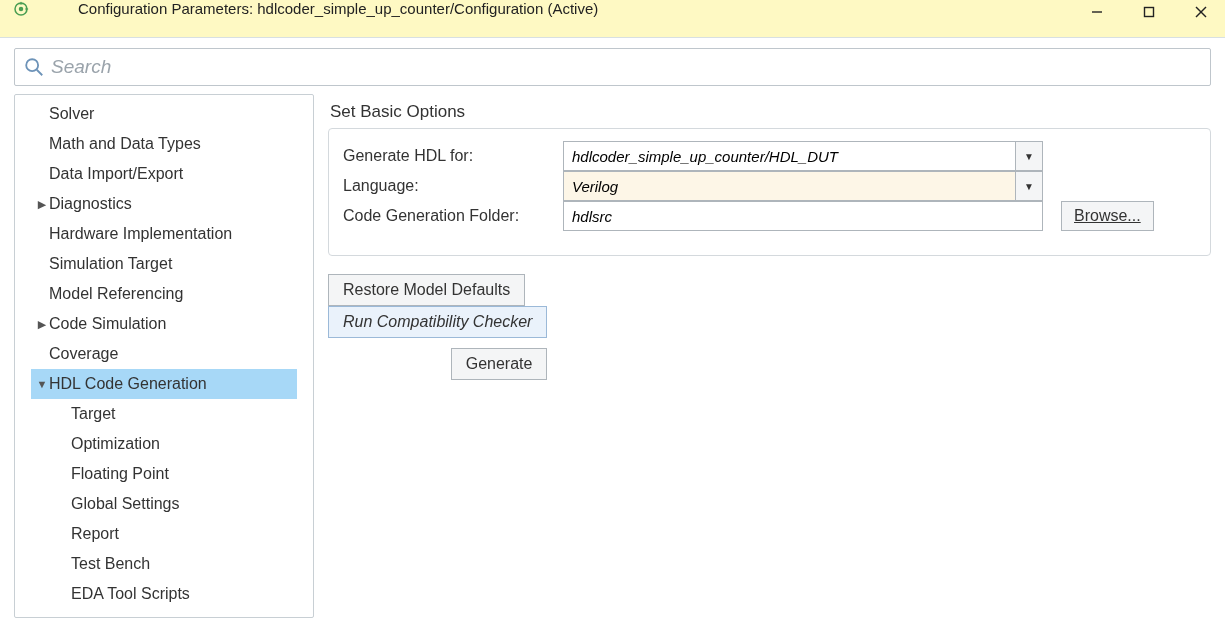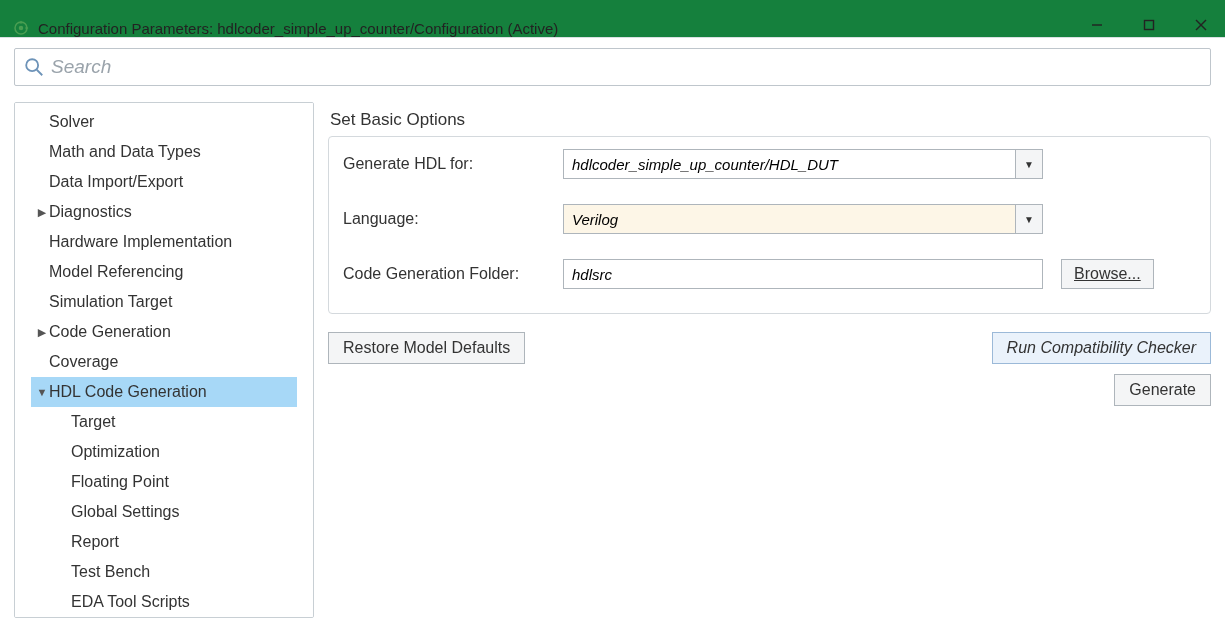--- a/index.html
+++ b/index.html
@@ -7,25 +7,26 @@
     font-family: Arial, Helvetica, sans-serif;
     font-size: 15px;
     color: #333;
     background: #fff;
     width: 1225px;
     height: 632px;
     overflow: hidden;
   }
   .titlebar {
     height: 38px;
-    background: #15803d;
-    display: flex;
-    align-items: flex-end;
+    background: #fef9c3;
+    display: flex;
+    align-items: flex-start;
     padding: 0 12px;
     border-bottom: 1px solid #d8e0e2;
+    gap: 40px;
   }
   .titlebar .app-icon {
     width: 18px; height: 18px;
     margin-right: 8px;
     display: flex; align-items: center; justify-content: center;
   }
   .titlebar .title {
     flex: 1;
     font-size: 15px;
     color: #222;
@@ -37,21 +38,20 @@
   }
   .win-btn {
     width: 24px; height: 24px;
     display: flex; align-items: center; justify-content: center;
     color: #222;
   }
   .content {
     display: flex;
     flex-direction: column;
     height: calc(100% - 38px);
-    gap: 8px;
   }
   .search-row {
     padding: 10px 14px 8px 14px;
   }
   .search-box {
     display: flex;
     align-items: center;
     border: 1px solid #bfc6cc;
     border-radius: 2px;
     height: 38px;
@@ -127,21 +127,21 @@
   }
   .form-panel {
     border: 1px solid #d4d9dd;
     border-radius: 4px;
     padding: 12px 14px;
     background: #fff;
   }
   .form-row {
     display: flex;
     align-items: center;
-    margin-bottom: 25px;
+    margin-bottom: 0;
     gap: 10px;
   }
   .form-row:last-child { margin-bottom: 12px; }
   .form-label {
     width: 210px;
     font-size: 16px;
     color: #333;
   }
   .combo {
     flex: 1;
@@ -194,20 +194,21 @@
   .btn.accent {
     background: #eaf2fb;
     border-color: #9bb9d8;
     font-style: italic;
   }
   .action-row {
     display: flex;
     justify-content: space-between;
     margin-top: 18px;
     align-items: flex-start;
+    flex-direction: column;
   }
   .action-right {
     display: flex;
     flex-direction: column;
     align-items: flex-end;
     gap: 10px;
   }
   .browse-btn {
     border: 1px solid #aeb5bb;
     background: #f4f5f6;
@@ -278,28 +279,28 @@
           <span>Data Import/Export</span>
         </div>
         <div class="tree-item">
           <span class="arrow">▶</span>
           <span>Diagnostics</span>
         </div>
         <div class="tree-item">
           <span>Hardware Implementation</span>
         </div>
         <div class="tree-item">
+          <span>Simulation Target</span>
+        </div>
+        <div class="tree-item">
           <span>Model Referencing</span>
         </div>
         <div class="tree-item">
-          <span>Simulation Target</span>
-        </div>
-        <div class="tree-item">
           <span class="arrow">▶</span>
-          <span>Code Generation</span>
+          <span>Code Simulation</span>
         </div>
         <div class="tree-item">
           <span>Coverage</span>
         </div>
         <div class="tree-item selected">
           <span class="arrow">▼</span>
           <span>HDL Code Generation</span>
         </div>
         <div class="tree-item child">
           <span>Target</span>

